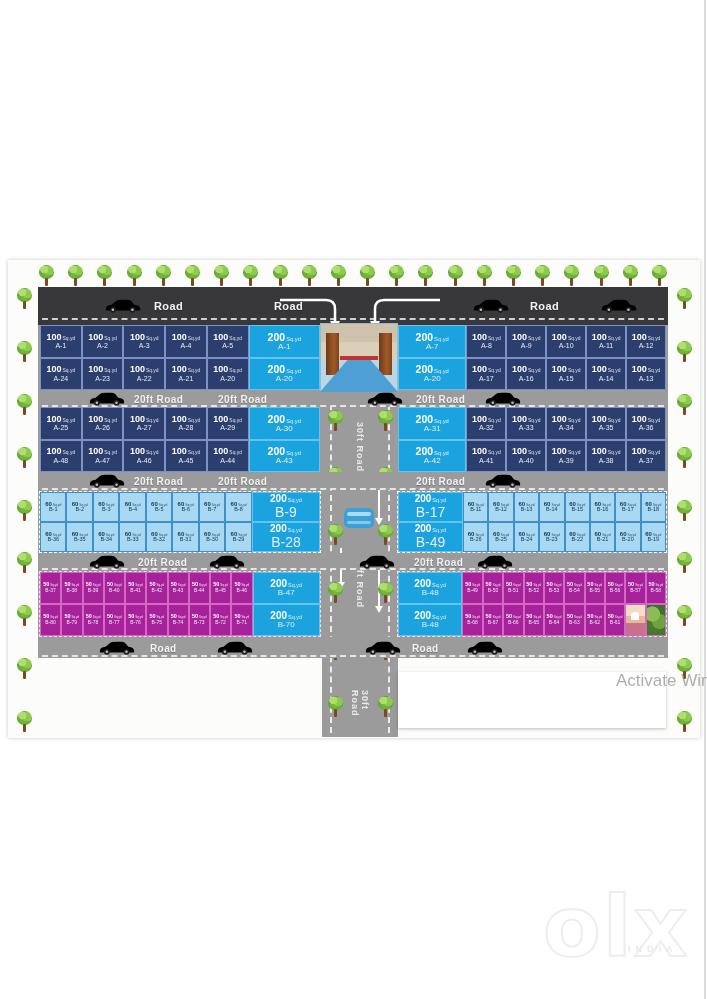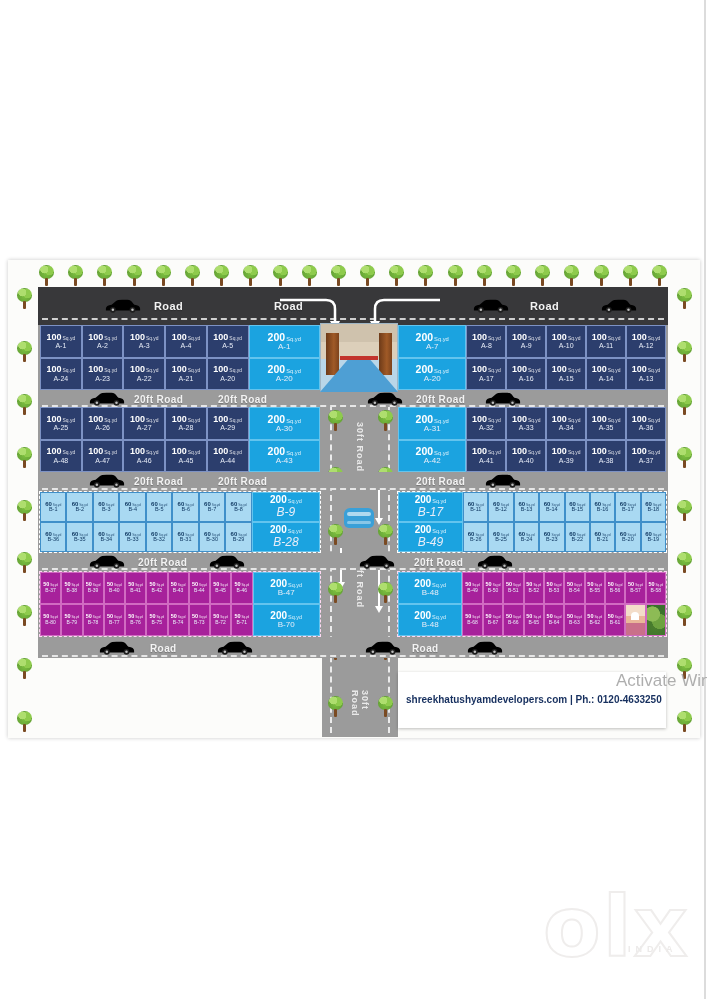--- a/index.html
+++ b/index.html
@@ -57,21 +57,21 @@
   .plot.purple{background:var(--purple);border:1px solid #d16bc2;}
   .sec-a .plot .pnum{font-size:9px;}
   .sec-a .plot .pid{font-size:7px;}
   .sec-a .plot.cyan{flex:1.75;}
   .sec-a .plot.cyan .pnum{font-size:10.5px;}
   .sec-a .plot.cyan .pid{font-size:8px;}
   .sec-b3 .plot .pnum{font-size:6px;}
   .sec-b3 .plot .pid{font-size:5.5px;}
   .sec-b3 .plot.cyan{flex:2.7;}
   .sec-b3 .plot.cyan .pnum{font-size:10px;}
-  .sec-b3 .plot.cyan .pid{font-size:12px;font-style:italic;}
+  .sec-b3 .plot.cyan .pid{font-size:14px;}
   .sec-b3{outline:1px dashed #fff;}
   .sec-b4 .plot .pnum{font-size:5.5px;}
   .sec-b4 .plot .pid{font-size:5px;}
   .sec-b4 .plot.cyan{flex:3.4;}
   .sec-b4 .plot.cyan .pnum{font-size:10px;}
   .sec-b4 .plot.cyan .pid{font-size:8px;}
   .sec-b4{outline:1px dashed #ffd9f4;}
   .plot.photo{border:1px solid #d16bc2;}
   .plot.temple-photo{background:linear-gradient(#f3ddc9 0 35%,#e9b79a 35% 60%,#c9708a 60% 100%);position:relative;}
   .plot.temple-photo::before{content:"";position:absolute;left:50%;top:22%;width:8px;height:8px;margin-left:-4px;
@@ -849,20 +849,19 @@
           <div class="plot purple">
             <div class="pnum">50<span class="punit">Sq.yd</span></div>
             <div class="pid">B-61</div>
           </div>
           <div class="plot photo temple-photo"></div>
           <div class="plot photo tree-photo"></div>
         </div>
       </div>
 
     <div class="fpanel fp-right">
-      <div class="contact1">shreekhatushyamdevelopers.com  |  Ph.: 0120-4633250</div>
     </div>
     <div class="activate">Activate Windows</div>
   </div>
 
   <div class="olx">olx</div>
   <div class="olx-sub">INDIA</div>
 </div>
 
 </body></html>

